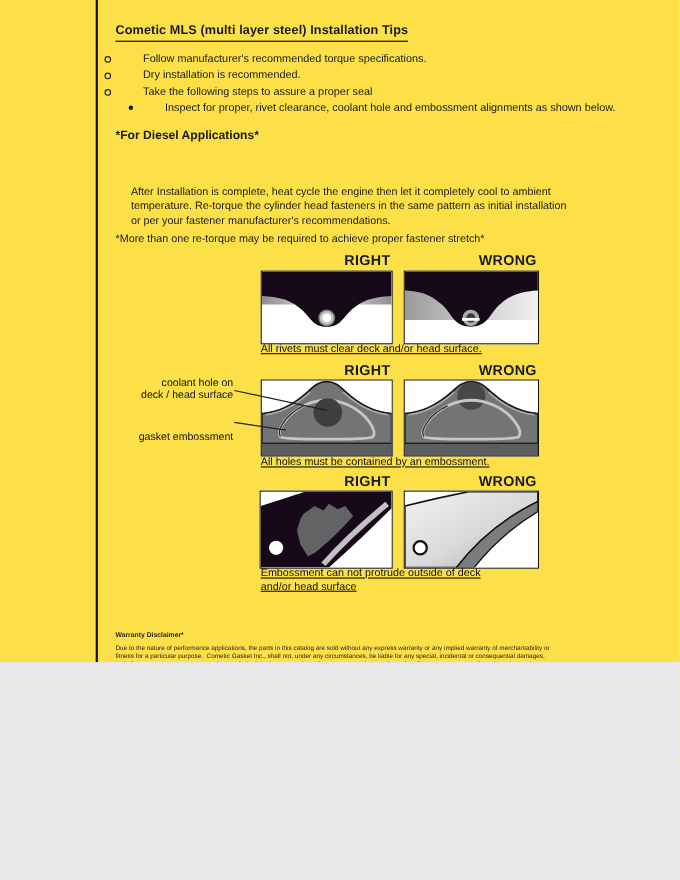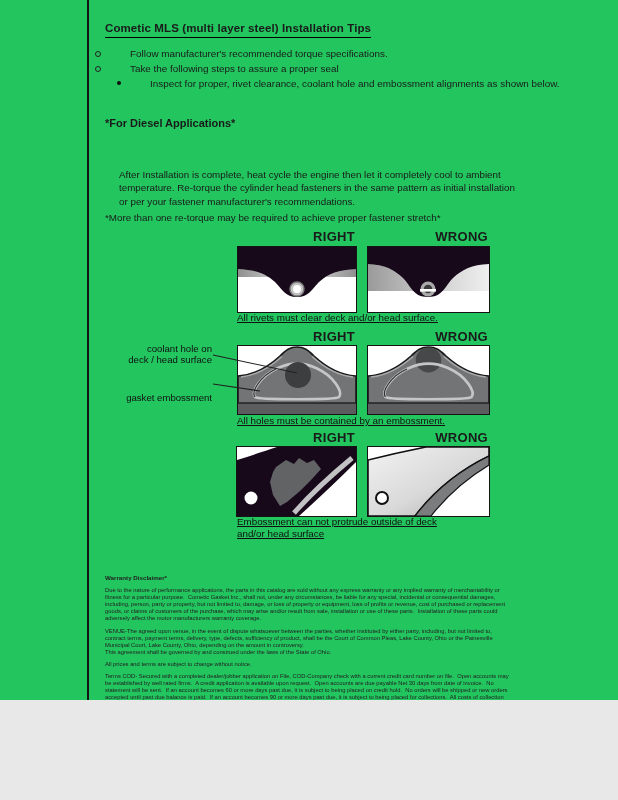--- a/index.html
+++ b/index.html
@@ -1,16 +1,16 @@
 <!DOCTYPE html>
 <html><head>
 <meta charset="utf-8">
 <style>
   html,body{margin:0;padding:0;background:#e8e8e8;}
-  #page{position:relative;width:618px;height:700px;background:#22c55e;overflow:hidden;
+  #page{position:relative;width:618px;height:602px;background:#fde047;overflow:hidden;
         font-family:"Liberation Sans","DejaVu Sans",sans-serif;color:#1a1a1a;}
   .rule{position:absolute;left:87px;top:0;width:2px;height:800px;background:#141414;}
   .abs{position:absolute;}
   #title{left:105px;top:22px;font-size:11.5px;font-weight:bold;border-bottom:1.8px solid #000;
          padding-bottom:3px;letter-spacing:.1px;}
   #tips{left:95px;top:46px;font-size:9.9px;line-height:15px;}
   .tip-line{display:flex;align-items:flex-start;gap:25px;}
   .ring{width:4px;height:4px;border:1px solid #222;border-radius:50%;margin:4.5px 4px 0 0;flex:0 0 auto;}
   .sub{margin-left:22px;}
   .dot{width:4px;height:4px;background:#111;border-radius:50%;margin:5px 4px 0 0;flex:0 0 auto;}
@@ -32,20 +32,24 @@
 
 <div id="page">
   <div class="rule"></div>
 
   <div class="abs" id="title">Cometic MLS (multi layer steel) Installation Tips</div>
 
   <div class="abs" id="tips">
     <div class="tip-line">
       <span class="ring"></span>
       <span>Follow manufacturer's recommended torque specifications.</span>
+    </div>
+    <div class="tip-line">
+      <span class="ring"></span>
+      <span>Dry installation is recommended.</span>
     </div>
     <div class="tip-line">
       <span class="ring"></span>
       <span>Take the following steps to assure a proper seal</span>
     </div>
     <div class="tip-line sub">
       <span class="dot"></span>
       <span>Inspect for proper, rivet clearance, coolant hole and embossment alignments as shown below.</span>
     </div>
   </div>

